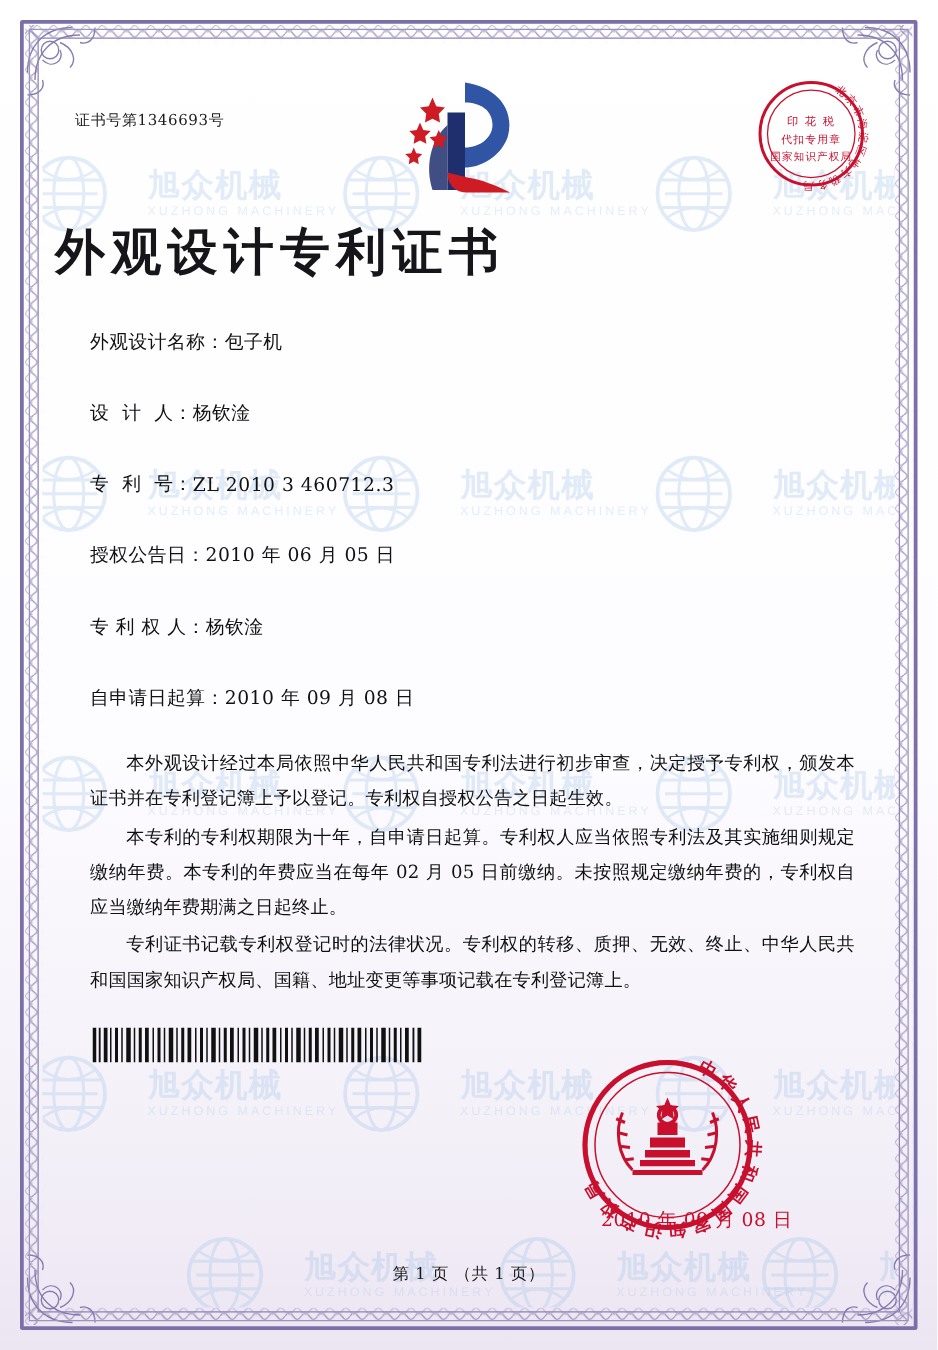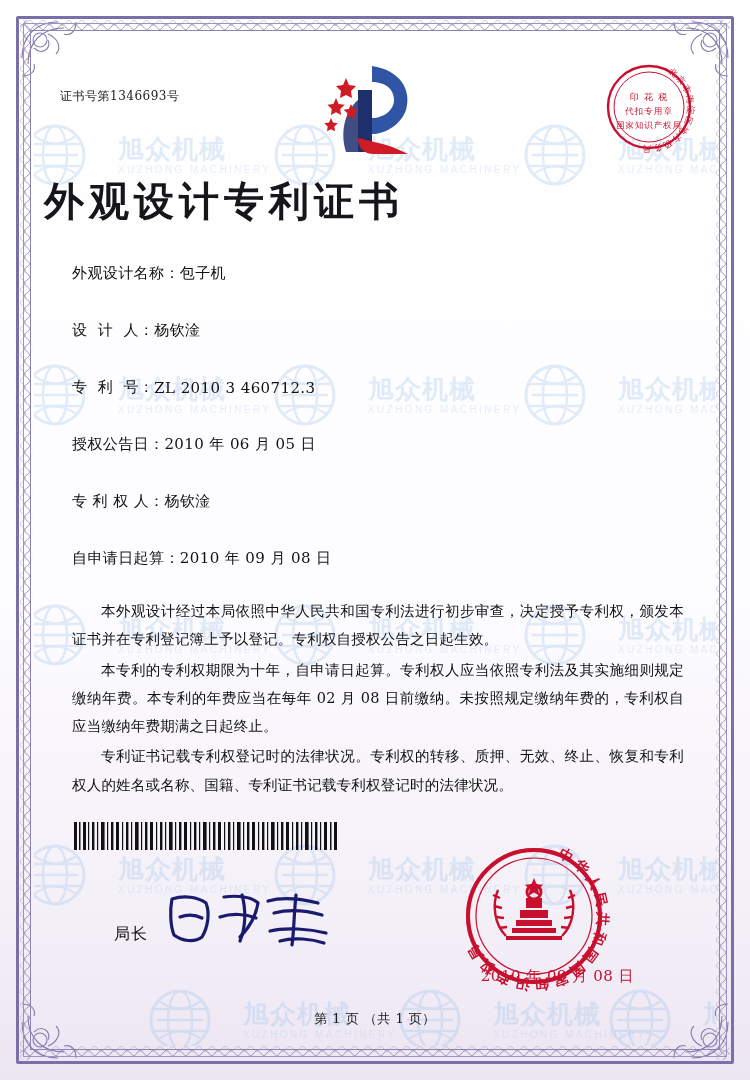--- a/index.html
+++ b/index.html
@@ -583,22 +583,22 @@
           <span class="field-value">杨钦淦</span>
         </div>
         <div class="field-row">
           <span class="field-label">自申请日起算：</span>
           <span class="field-value">2010 年 09 月 08 日</span>
         </div>
       </div>
 
     <div class="body-text" id="body-text">
         <p>本外观设计经过本局依照中华人民共和国专利法进行初步审查，决定授予专利权，颁发本证书并在专利登记簿上予以登记。专利权自授权公告之日起生效。</p>
-        <p>本专利的专利权期限为十年，自申请日起算。专利权人应当依照专利法及其实施细则规定缴纳年费。本专利的年费应当在每年 02 月 08 日前缴纳。未按照规定缴纳年费的，专利权自应当缴纳年费期满之日起终止。</p>
-        <p>专利证书记载专利权登记时的法律状况。专利权的转移、质押、无效、终止、恢复和专利权人的姓名或名称、国籍、专利证书记载专利权登记时的法律状况。</p>
+        <p>本专利的专利权期限为十年，自申请日起算。专利权人应当依照专利法及其实施细则规定缴纳年费。本专利的年费应当在每年 02 月 05 日前缴纳。未按照规定缴纳年费的，专利权自应当缴纳年费期满之日起终止。</p>
+        <p>专利证书记载专利权登记时的法律状况。专利权的转移、质押、无效、终止、中华人民共和国国家知识产权局、国籍、地址变更等事项记载在专利登记簿上。</p>
       </div>
 
     <svg class="barcode" viewBox="0 0 264 28" preserveAspectRatio="none">
       <g fill="#111">
         <rect x="0" y="0" width="3" height="28"></rect>
           <rect x="5" y="0" width="1.5" height="28"></rect>
         <rect x="9" y="0" width="3" height="28"></rect>
           <rect x="14" y="0" width="1.2" height="28"></rect>
         <rect x="18" y="0" width="2.4" height="28"></rect>
           <rect x="23" y="0" width="1.2" height="28"></rect>
@@ -647,37 +647,20 @@
         <rect x="231" y="0" width="3.6" height="28"></rect>
           <rect x="237" y="0" width="1.2" height="28"></rect>
         <rect x="241" y="0" width="2.4" height="28"></rect>
           <rect x="246" y="0" width="1.2" height="28"></rect>
         <rect x="250" y="0" width="3" height="28"></rect>
           <rect x="256" y="0" width="1.5" height="28"></rect>
         <rect x="260" y="0" width="3" height="28"></rect>
       </g>
     </svg>
 
-    <div class="director-row">
-      <div class="director-label">局长</div>
-      <svg class="signature" viewBox="0 0 175 64">
-        <g fill="none" stroke="#1a1a6e" stroke-width="3.2" stroke-linecap="round" stroke-linejoin="round">
-          <path d="M10 12 C 22 8, 36 10, 44 16 C 48 26, 46 40, 40 50 C 32 56, 20 54, 12 48 C 8 38, 8 22, 10 12 Z"></path>
-          <path d="M18 30 C 26 27, 34 28, 40 31"></path>
-          <path d="M62 10 C 76 8, 90 10, 96 16 C 94 28, 88 40, 78 50"></path>
-          <path d="M58 30 C 70 26, 84 27, 94 31"></path>
-          <path d="M80 8 C 84 22, 84 40, 78 54"></path>
-          <path d="M106 14 C 120 10, 140 12, 156 16"></path>
-          <path d="M112 26 C 128 22, 146 24, 160 28"></path>
-          <path d="M134 8 C 132 26, 132 44, 130 58"></path>
-          <path d="M108 44 C 124 40, 148 42, 164 46"></path>
-          <path d="M118 54 C 132 50, 150 52, 162 56"></path>
-        </g>
-      </svg>
-    </div>
 
     <svg class="red-seal" viewBox="0 0 168 168">
       <defs>
         <path id="sealring" d="M 84,84 m 0,-64 a 64,64 0 1,1 -0.1,0"></path>
       </defs>
       <circle cx="84" cy="84" r="66" fill="none" stroke="#c8102e" stroke-width="4"></circle>
       <circle cx="84" cy="84" r="58" fill="none" stroke="#c8102e" stroke-width="1.2"></circle>
       <text font-family="DejaVu Serif, serif" font-size="14" font-weight="bold" fill="#c8102e" letter-spacing="4">
         <textPath href="#sealring" startOffset="6%">中华人民共和国国家知识产权局</textPath>
       </text>

